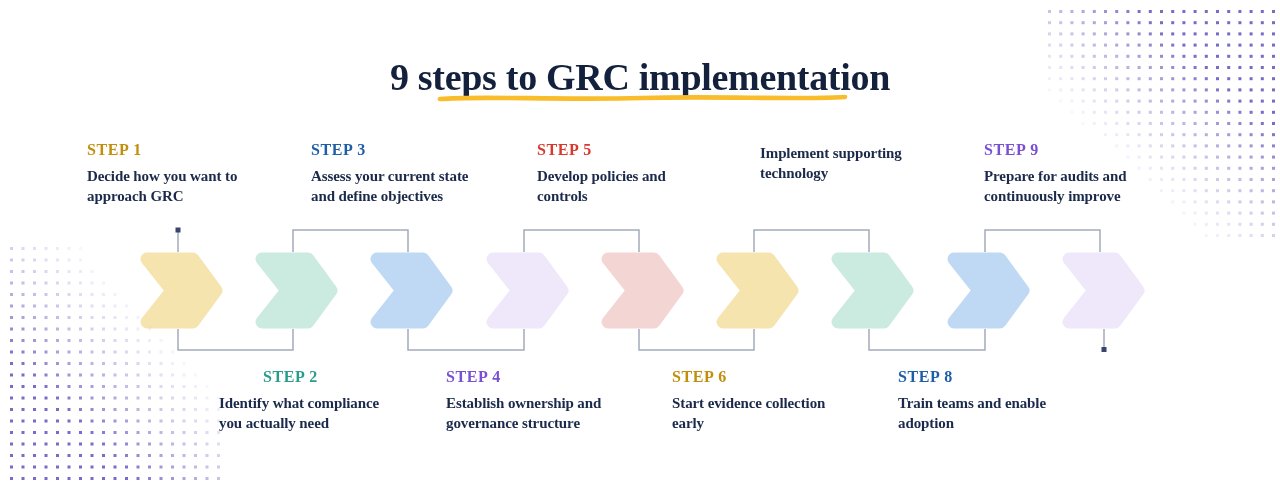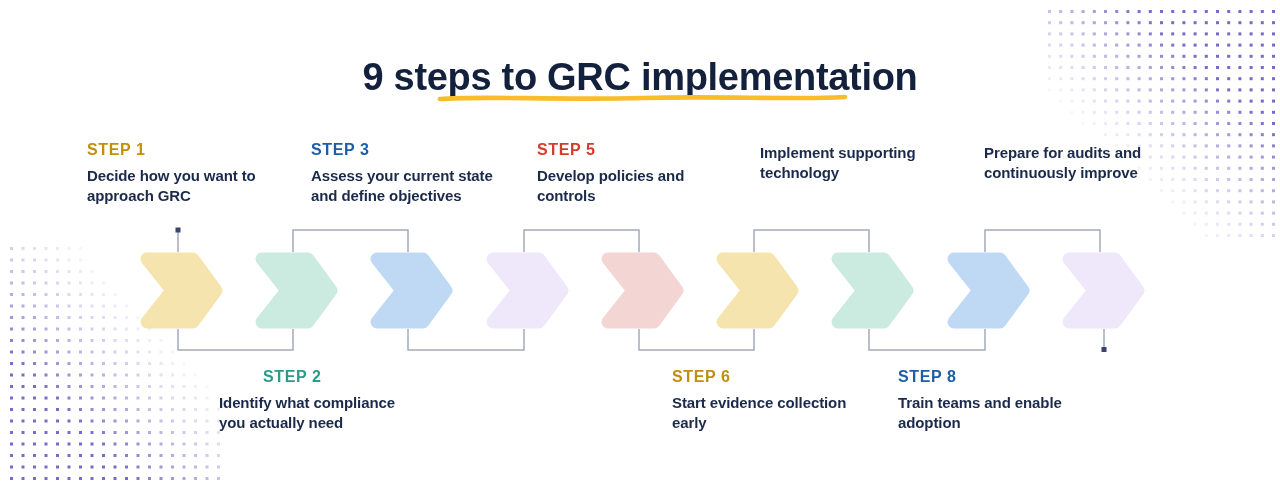--- a/index.html
+++ b/index.html
@@ -1,18 +1,18 @@
 <!DOCTYPE html>
 <html><head>
 <meta charset="utf-8">
 <style>
   html,body{margin:0;padding:0;background:#fff;}
   #canvas{
     position:relative;width:1280px;height:489px;background:#ffffff;
-    overflow:hidden;font-family:Liberation Sans, sans-serif;border-radius:10px;
+    overflow:hidden;font-family:Liberation Serif, serif;border-radius:10px;
   }
   .page-title{
     position:absolute;left:0;top:57px;width:1280px;text-align:center;
     font-size:38px;font-weight:700;color:#14213D;letter-spacing:-0.3px;line-height:40px;
   }
   #underline{position:absolute;left:437px;top:92px;width:411px;height:14px;}
   .step-card{position:absolute;width:215px;}
   .step-num{
     font-size:16px;font-weight:700;letter-spacing:0.6px;line-height:14px;margin-bottom:9px;
   }
@@ -54,28 +54,34 @@
   <div class="step-card" id="card-5">
     <div class="step-num" style="color: rgb(214, 58, 46);">STEP 5</div>
     <div class="step-title">Develop policies and
 controls</div>
   </div>
   <div class="step-card" id="card-7">
     <div class="step-title">Implement supporting
 technology</div>
   </div>
   <div class="step-card" id="card-9">
+    <div class="step-num" style="color: rgb(122, 80, 210);">STEP 9</div>
     <div class="step-title">Prepare for audits and
 continuously improve</div>
   </div>
 
   <div class="step-card" id="card-2">
     <div class="step-num" style="color: rgb(42, 156, 139); margin-left: 44px;">STEP 2</div>
     <div class="step-title">Identify what compliance
 you actually need</div>
+  </div>
+  <div class="step-card" id="card-4">
+    <div class="step-num" style="color: rgb(122, 80, 210);">STEP 4</div>
+    <div class="step-title">Establish ownership and
+governance structure</div>
   </div>
   <div class="step-card" id="card-6">
     <div class="step-num" style="color: rgb(193, 143, 11);">STEP 6</div>
     <div class="step-title">Start evidence collection
 early</div>
   </div>
   <div class="step-card" id="card-8">
     <div class="step-num" style="color: rgb(30, 94, 169);">STEP 8</div>
     <div class="step-title">Train teams and enable
 adoption</div>

